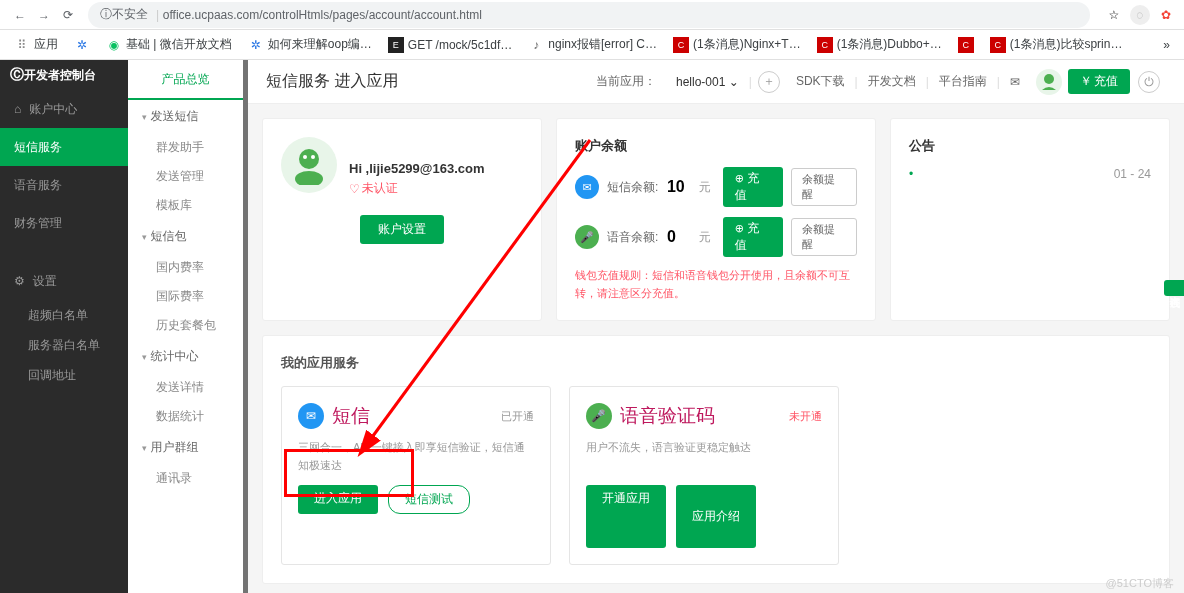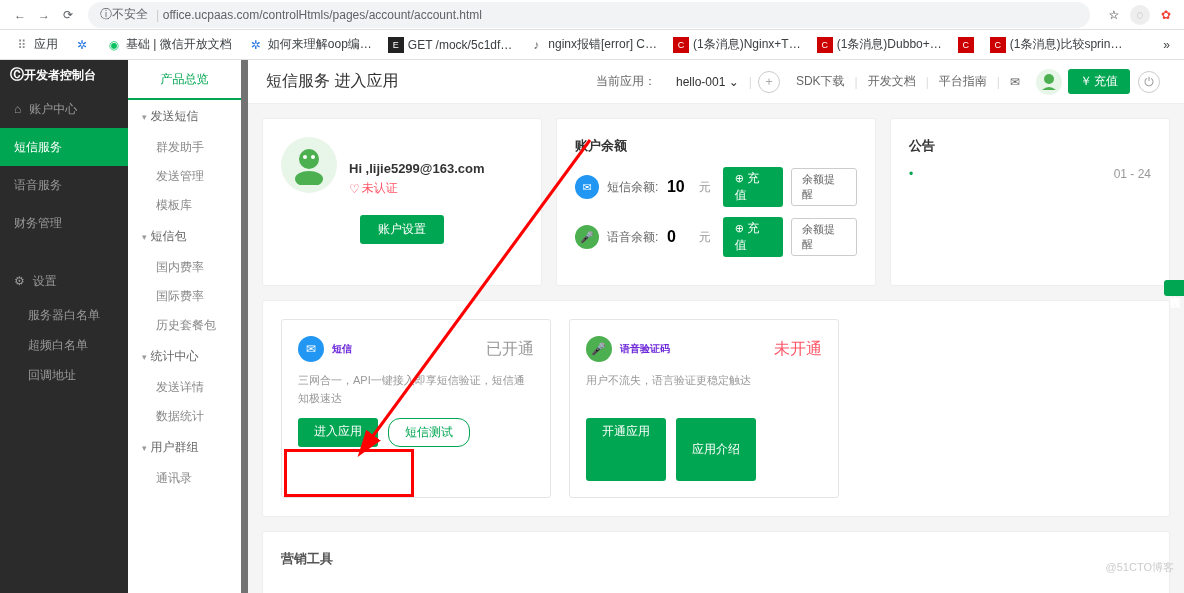--- a/index.html
+++ b/index.html
@@ -11,21 +11,21 @@
 .br-icon{width:20px;height:20px;margin-left:6px;display:flex;align-items:center;justify-content:center}
 .bookmarks{height:30px;background:#fff;display:flex;align-items:center;padding:0 8px;border-bottom:1px solid #e0e0e0;gap:4px}
 .bm{display:flex;align-items:center;padding:2px 6px;color:#3c4043;font-size:12px;cursor:pointer;border-radius:3px;gap:4px}
 .bm-ico{width:16px;height:16px;display:inline-flex;align-items:center;justify-content:center;font-size:12px}
 .app-wrap{display:flex;height:533px}
 .dark-side{width:128px;background:#2b2b2b;color:#999;padding-top:0}
 .logo{height:30px;display:flex;align-items:center;padding:0 10px;color:#fff;font-size:14px;font-weight:bold}
 .ds-item{height:38px;display:flex;align-items:center;padding:0 14px;cursor:pointer;color:#999}
 .ds-item.active{background:#00a651;color:#fff}
 .ds-sub{padding-left:28px;height:30px;display:flex;align-items:center;font-size:12px}
-.light-side{width:120px;background:#fff;border-right:7px solid #737373}
+.light-side{width:120px;background:#fff;border-right:5px solid #737373}
 .ls-head{height:40px;display:flex;align-items:center;justify-content:center;color:#00a651;border-bottom:2px solid #00a651;cursor:pointer}
 .ls-group{padding:8px 14px;color:#666;cursor:pointer;display:flex;align-items:center}
 .ls-group::before{content:"▾";margin-right:4px;font-size:9px;color:#999}
 .ls-sub{padding:6px 14px 6px 28px;color:#888;cursor:pointer}
 .main{flex:1;background:#f5f5f5;overflow:auto}
 .topbar{height:44px;background:#fff;display:flex;align-items:center;padding:0 18px;border-bottom:1px solid #eee}
 .topbar .title{font-size:16px;color:#333}
 .topbar .spacer{flex:1}
 .tb-link{margin:0 10px;color:#666;cursor:pointer;font-size:12px}
 .tb-sep{color:#ddd}
@@ -59,31 +59,31 @@
 .notice-row .dot{color:#00a651}
 .notice-row .date{margin-left:auto;color:#999}
 .panel{background:#fff;border:1px solid #eee;border-radius:3px;padding:18px;margin-bottom:14px}
 .panel h4{font-size:13px;color:#555;margin-bottom:14px}
 .svc-row{display:flex;gap:18px}
 .svc{border:1px solid #e5e5e5;border-radius:3px;padding:16px;width:270px}
 .svc-hd{display:flex;align-items:center;margin-bottom:10px}
 .svc-ico{width:26px;height:26px;border-radius:50%;display:flex;align-items:center;justify-content:center;color:#fff;margin-right:8px}
 .svc-ico.sms{background:#2196f3}
 .svc-ico.voice{background:#4caf50}
-.svc-title{font-size:10px;font-weight:bold;color:#6d28d9}
-.svc-status{margin-left:auto;font-size:16px}
+.svc-title{font-size:19px;font-weight:normal;color:#be185d}
+.svc-status{margin-left:auto;font-size:11px}
 .svc-status.on{color:#999}
 .svc-status.off{color:#f56}
 .svc-desc{color:#999;font-size:11px;line-height:1.6;height:32px;margin-bottom:14px}
 .svc-btns{display:flex;gap:10px}
 .btn-outline-g{border:1px solid #00a651;color:#00a651;padding:5px 16px;border-radius:12px;cursor:pointer;background:#fff}
 .highlight-box{position:absolute;border:3px solid #f00;pointer-events:none}
 .arrow-svg{position:absolute;pointer-events:none}
 .side-float{position:absolute;right:0;top:280px;width:20px;background:#00a651;color:#fff;writing-mode:vertical-rl;text-align:center;padding:8px 2px;font-size:11px;border-radius:3px 0 0 3px;cursor:pointer}
-.watermark{position:absolute;bottom:18px;right:10px;color:#ccc;font-size:11px}
+.watermark{position:absolute;bottom:2px;right:10px;color:#ccc;font-size:11px}
 </style>
 </head>
 <body>
 
 <div class="browser-bar">
   <div class="nav-btn">←</div>
   <div class="nav-btn">→</div>
   <div class="nav-btn">⟳</div>
   <div class="url-bar">
     <span>ⓘ</span>
@@ -154,22 +154,22 @@
         <span>语音服务</span>
       </div>
     <div class="ds-item">
         <span>财务管理</span>
       </div>
     <div style="height:20px"></div>
     <div class="ds-item">
         <span style="margin-right:8px">⚙</span>
         <span>设置</span>
       </div>
+    <div class="ds-sub">超频白名单</div>
     <div class="ds-sub">服务器白名单</div>
-    <div class="ds-sub">超频白名单</div>
     <div class="ds-sub">回调地址</div>
   </div>
 
   <div class="light-side">
     <div class="ls-head">产品总览</div>
     <div class="ls-group">
         <span>发送短信</span>
       </div>
     <div class="ls-sub">群发助手</div>
     <div class="ls-sub">发送管理</div>
@@ -254,32 +254,34 @@
             <span class="btn-sm-o">余额提醒</span>
           </div>
           <div class="bal-row">
             <div class="bal-ico voice">🎤</div>
             <span class="bal-lbl">语音余额:</span>
             <span class="bal-val">0</span>
             <span class="bal-unit">元</span>
             <span class="btn-sm-g">⊕ <span>充值</span></span>
             <span class="btn-sm-o">余额提醒</span>
           </div>
+          <div class="bal-note">钱包充值规则：短信和语音钱包分开使用，且余额不可互转，请注意区分充值。</div>
         </div>
 
         <div class="card card-notice">
           <h4>公告</h4>
           <div class="notice-row">
             <span class="dot">•</span>
             <span class="date">01 - 24</span>
           </div>
         </div>
       </div>
 
       <div class="panel">
+        <h4>我的应用服务</h4>
         <div class="svc-row">
           <div class="svc">
             <div class="svc-hd">
               <div class="svc-ico sms">✉</div>
               <span class="svc-title">短信</span>
               <span class="svc-status on">已开通</span>
             </div>
             <div class="svc-desc">三网合一，API一键接入即享短信验证，短信通知极速达</div>
             <div class="svc-btns">
               <div class="btn-g" style="margin-top:0;padding:5px 16px">进入应用</div>

